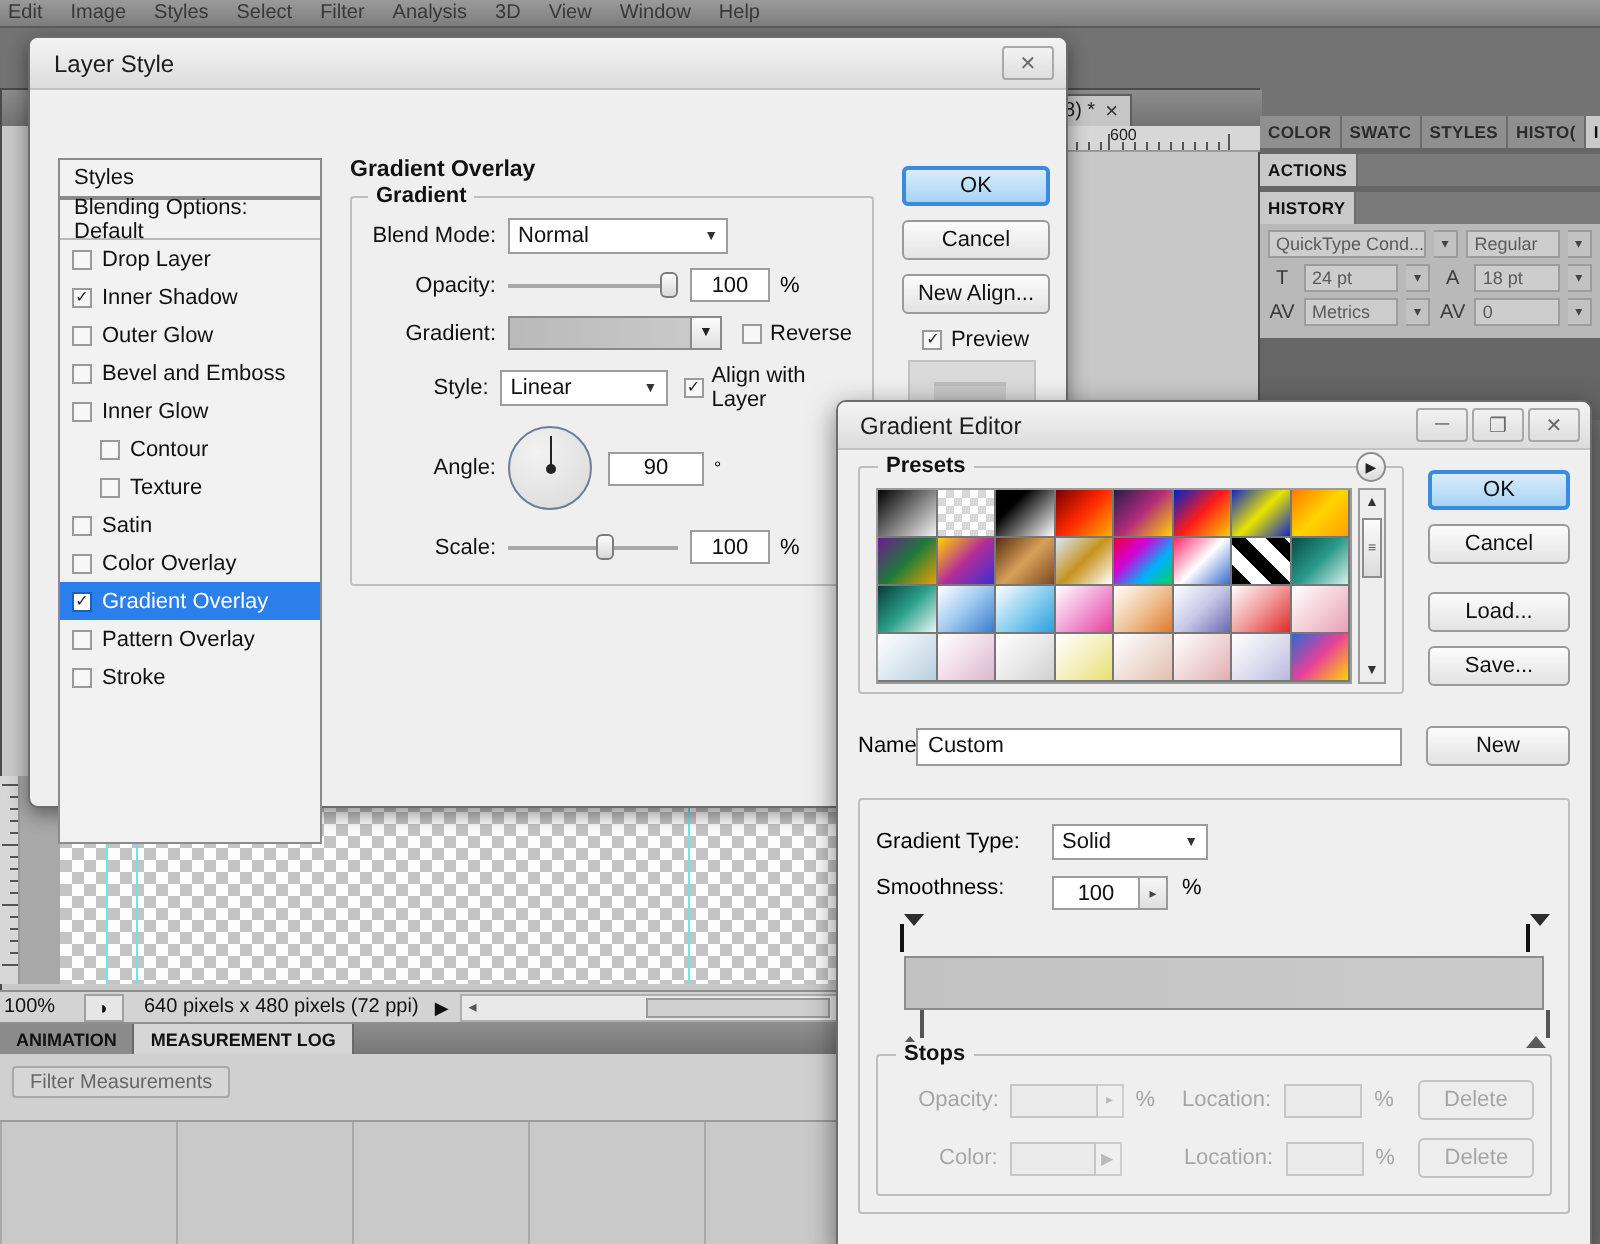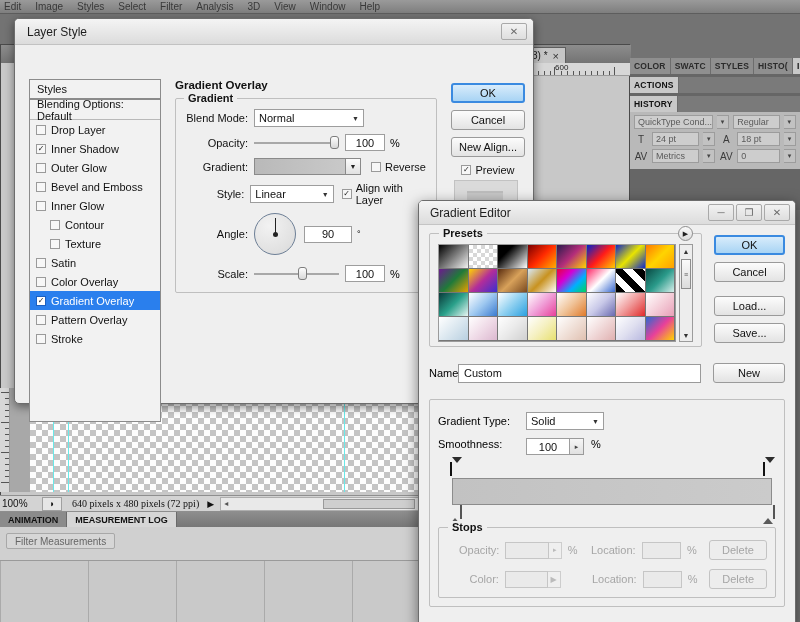--- a/index.html
+++ b/index.html
@@ -71,21 +71,21 @@
   #statusbar {
     position:absolute; left:0; top:481px; width:430px; height:16px;
     background:#d3d3d3; border-top:1px solid #8f8f8f;
     display:flex; align-items:center; font-size:10px; color:#111;
   }
   #statusbar .zoom { width:42px; padding-left:2px; }
   #statusbar .zbtn {
     width:20px; height:14px; background:#e6e6e6; border:1px solid #a0a0a0;
     display:flex; align-items:center; justify-content:center; font-size:9px;
   }
-  #statusbar .docinfo { padding-left:10px; white-space:nowrap;font-family:Liberation Serif, serif; }
+  #statusbar .docinfo { padding-left:10px; white-space:nowrap; }
   #statusbar .tri { margin-left:8px; font-size:9px; }
   #statusbar .hscroll { flex:1; height:14px; margin-left:6px; background:#e9e9e9; border:1px solid #aeaeae; position:relative; }
   #statusbar .hscroll .thumb { position:absolute; right:14px; top:1px; width:92px; height:10px; background:#cfcfcf; border:1px solid #9a9a9a; }
   #statusbar .hscroll .grip { position:absolute; right:2px; top:2px; font-size:8px; color:#555; }
 
   
   #bottom-panel { position:absolute; left:0; top:497px; width:430px; height:125px; background:#cfcfcf; }
   #bottom-tabs { height:16px; background:linear-gradient(#8f8f8f,#777); display:flex; align-items:flex-end; }
   #bottom-tabs .tab {
     height:15px; padding:0 8px; font-size:9px; font-weight:bold; color:#111;

